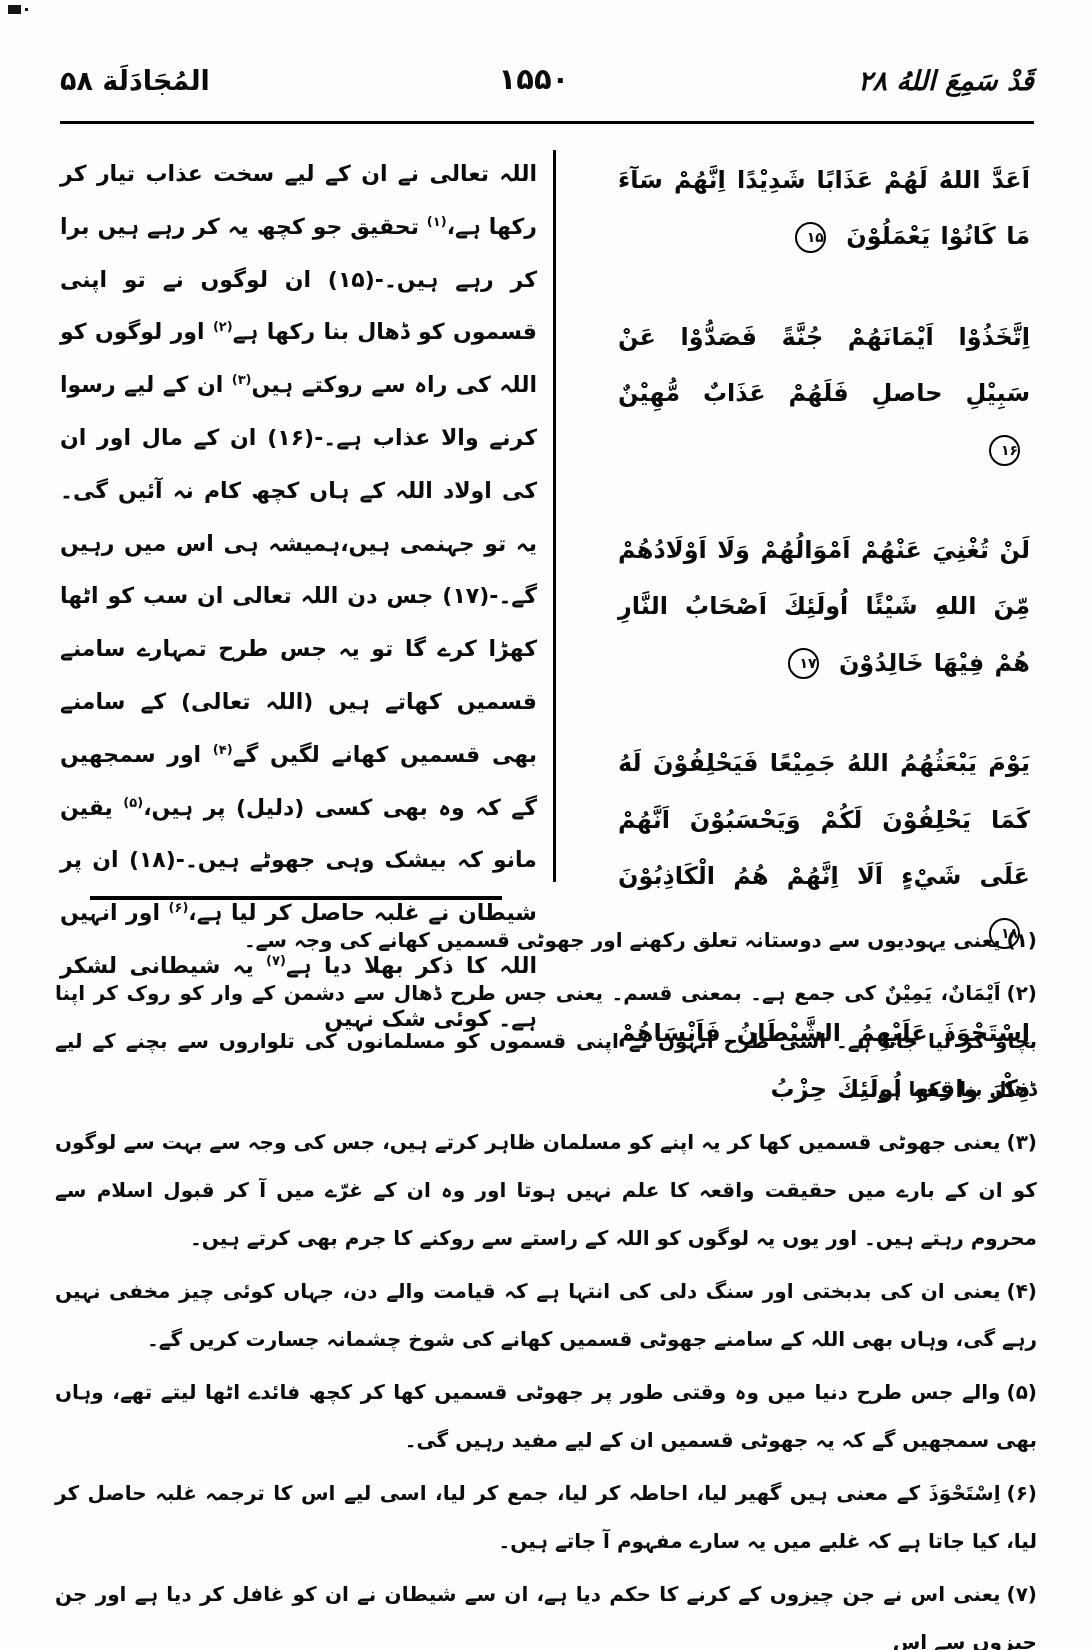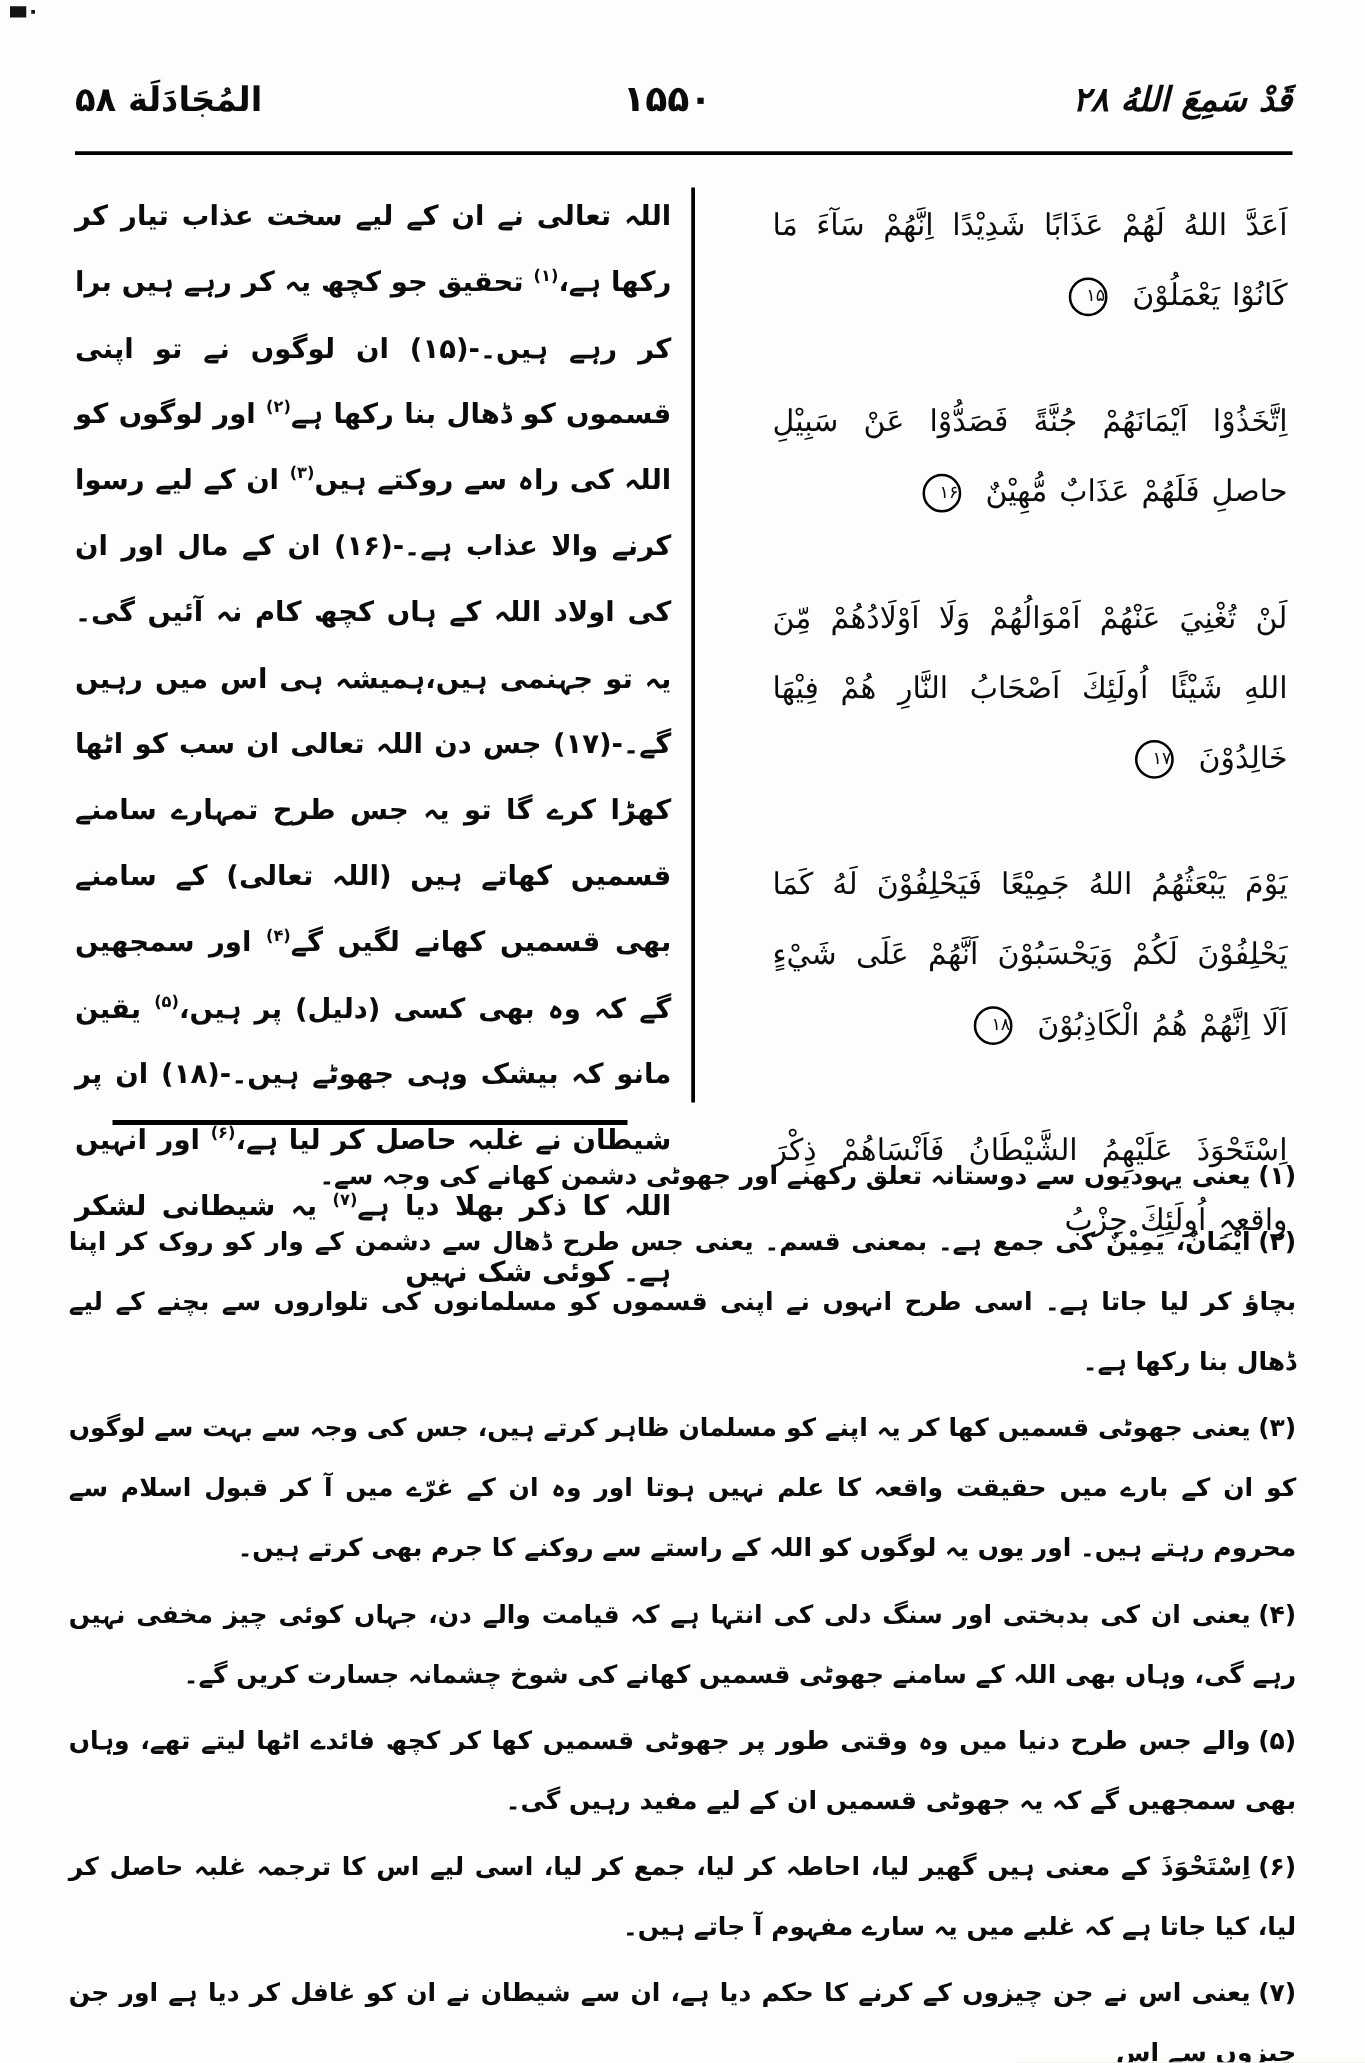--- a/index.html
+++ b/index.html
@@ -28,21 +28,21 @@
   .hdr-surah{font-size:27px;}
   .header-rule{position:absolute;top:121px;left:60px;width:974px;height:3px;background:#000;}
 
   
   .content{
     position:absolute;top:138px;left:60px;width:974px;height:748px;
     display:flex;direction:rtl;
   }
   .arabic-col{width:452px;padding:14px 4px 0 6px;}
   .verse{
-    font-size:24px;font-weight:normal;line-height:2.35;
+    font-size:24px;font-weight:bold;line-height:2.35;
     text-align:justify;text-align-last:right;
     margin-bottom:44px;
     word-spacing:2px;
     margin-left:40px;
   }
   .verse.last{margin-top:34px;margin-bottom:0;}
   .vnum{
     display:inline-block;box-sizing:border-box;
     min-width:31px;height:31px;line-height:26px;
     border:2px solid #000;border-radius:50%;
@@ -109,21 +109,21 @@
 
     <div class="urdu-col">
       <span>اللہ تعالی نے ان کے لیے سخت عذاب تیار کر رکھا ہے،</span><sup class="fn-mark">(۱)</sup><span> تحقیق جو کچھ یہ کر رہے ہیں برا کر رہے ہیں۔-(۱۵) ان لوگوں نے تو اپنی قسموں کو ڈھال بنا رکھا ہے</span><sup class="fn-mark">(۲)</sup><span> اور لوگوں کو اللہ کی راہ سے روکتے ہیں</span><sup class="fn-mark">(۳)</sup><span> ان کے لیے رسوا کرنے والا عذاب ہے۔-(۱۶) ان کے مال اور ان کی اولاد اللہ کے ہاں کچھ کام نہ آئیں گی۔ یہ تو جہنمی ہیں،ہمیشہ ہی اس میں رہیں گے۔-(۱۷) جس دن اللہ تعالی ان سب کو اٹھا کھڑا کرے گا تو یہ جس طرح تمہارے سامنے قسمیں کھاتے ہیں (اللہ تعالی) کے سامنے بھی قسمیں کھانے لگیں گے</span><sup class="fn-mark">(۴)</sup><span> اور سمجھیں گے کہ وہ بھی کسی (دلیل) پر ہیں،</span><sup class="fn-mark">(۵)</sup><span> یقین مانو کہ بیشک وہی جھوٹے ہیں۔-(۱۸) ان پر شیطان نے غلبہ حاصل کر لیا ہے،</span><sup class="fn-mark">(۶)</sup><span> اور انہیں اللہ کا ذکر بھلا دیا ہے</span><sup class="fn-mark">(۷)</sup><span> یہ شیطانی لشکر ہے۔ کوئی شک نہیں</span>
     </div>
 
   </div>
 
   <div class="footnote-sep"></div>
 
   <div class="footnotes">
-    <p class="footnote"><span class="fn-num">(۱)</span><span>یعنی یہودیوں سے دوستانہ تعلق رکھنے اور جھوٹی دشمن کھانے کی وجہ سے۔</span></p>
+    <p class="footnote"><span class="fn-num">(۱)</span><span>یعنی یہودیوں سے دوستانہ تعلق رکھنے اور جھوٹی قسمیں کھانے کی وجہ سے۔</span></p>
     <p class="footnote"><span class="fn-num">(۲)</span><span>اَیْمَانٌ، یَمِیْنٌ کی جمع ہے۔ بمعنی قسم۔ یعنی جس طرح ڈھال سے دشمن کے وار کو روک کر اپنا بچاؤ کر لیا جاتا ہے۔ اسی طرح انہوں نے اپنی قسموں کو مسلمانوں کی تلواروں سے بچنے کے لیے ڈھال بنا رکھا ہے۔</span></p>
     <p class="footnote"><span class="fn-num">(۳)</span><span>یعنی جھوٹی قسمیں کھا کر یہ اپنے کو مسلمان ظاہر کرتے ہیں، جس کی وجہ سے بہت سے لوگوں کو ان کے بارے میں حقیقت واقعہ کا علم نہیں ہوتا اور وہ ان کے غرّے میں آ کر قبول اسلام سے محروم رہتے ہیں۔ اور یوں یہ لوگوں کو اللہ کے راستے سے روکنے کا جرم بھی کرتے ہیں۔</span></p>
     <p class="footnote"><span class="fn-num">(۴)</span><span>یعنی ان کی بدبختی اور سنگ دلی کی انتہا ہے کہ قیامت والے دن، جہاں کوئی چیز مخفی نہیں رہے گی، وہاں بھی اللہ کے سامنے جھوٹی قسمیں کھانے کی شوخ چشمانہ جسارت کریں گے۔</span></p>
     <p class="footnote"><span class="fn-num">(۵)</span><span>والے جس طرح دنیا میں وہ وقتی طور پر جھوٹی قسمیں کھا کر کچھ فائدے اٹھا لیتے تھے، وہاں بھی سمجھیں گے کہ یہ جھوٹی قسمیں ان کے لیے مفید رہیں گی۔</span></p>
     <p class="footnote"><span class="fn-num">(۶)</span><span>اِسْتَحْوَذَ کے معنی ہیں گھیر لیا، احاطہ کر لیا، جمع کر لیا، اسی لیے اس کا ترجمہ غلبہ حاصل کر لیا، کیا جاتا ہے کہ غلبے میں یہ سارے مفہوم آ جاتے ہیں۔</span></p>
     <p class="footnote"><span class="fn-num">(۷)</span><span>یعنی اس نے جن چیزوں کے کرنے کا حکم دیا ہے، ان سے شیطان نے ان کو غافل کر دیا ہے اور جن چیزوں سے اس</span></p>
   </div>
 
 </div>
 

